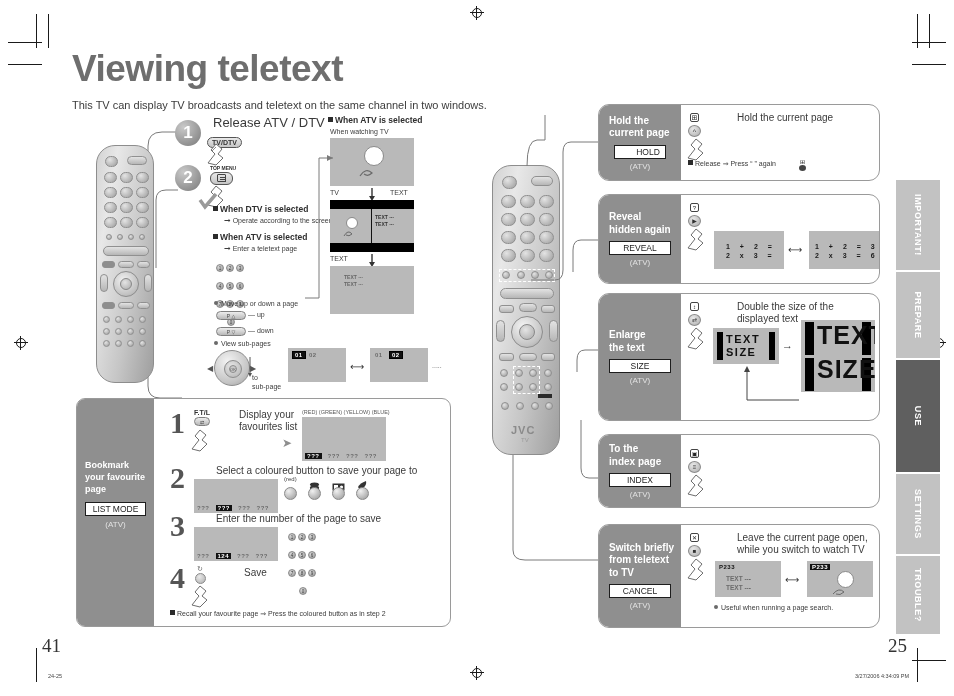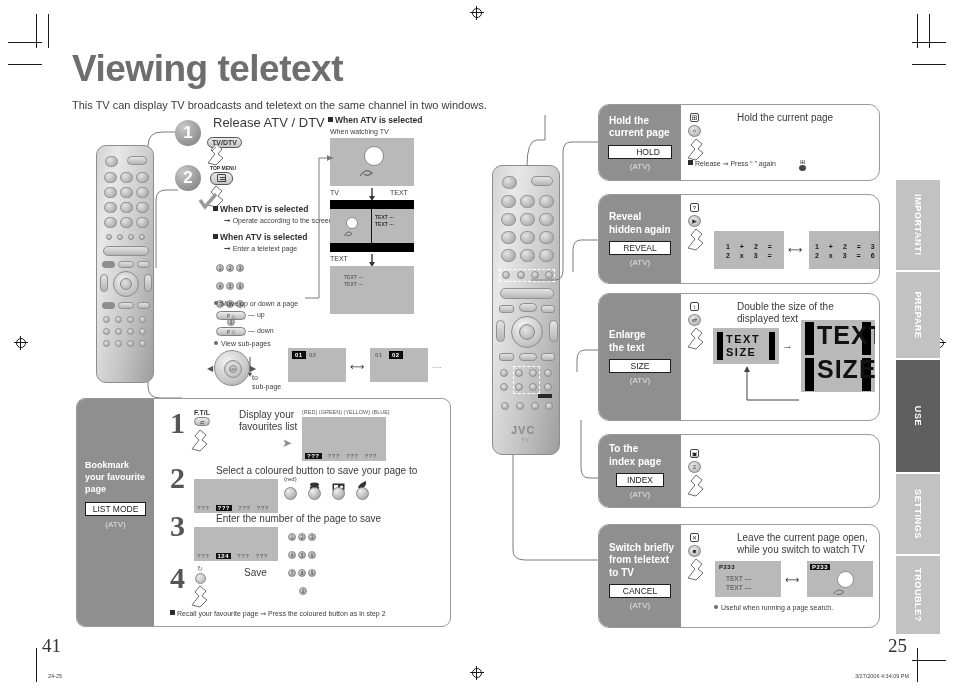--- a/index.html
+++ b/index.html
@@ -56,21 +56,21 @@
     background: linear-gradient(#e9e9e9,#c5c5c5);
     font-size:7px; font-weight:bold; color:#333; padding:1px 4px;
   }
   .hand {
     width: 18px; height: 26px; position: relative;
   }
   .hand svg { position:absolute; left:0; top:0; }
 
   
   .remote {
-    border-radius: 10px;
+    border-radius: 19px;
     background: linear-gradient(100deg,#d2d2d2 0%, #e8e8e8 22%, #c6c6c6 62%, #9e9e9e 100%);
     border: 1px solid #8d8d8d;
   }
   .rbtn { position:absolute; border-radius:50%;
           background: radial-gradient(circle at 35% 30%, #e4e4e4, #aeaeae 75%, #8d8d8d);
           border: 0.5px solid #909090; }
   .rcap { position:absolute; border-radius:7px;
           background: linear-gradient(#e3e3e3,#b6b6b6); border:0.5px solid #909090; }
   .jvc { position:absolute; font-size:11px; font-weight:bold; color:#8a8a8a;
          letter-spacing:1px; }
@@ -546,21 +546,21 @@
     <path d="M115 450 L40 450 Q28 450 28 440 L28 350" fill="none" stroke="#7a7a7a" stroke-width="1"></path>
     <path d="M28 350 L28 345" fill="none" stroke="#7a7a7a" stroke-width="1"></path>
   </svg>
 
   <div class="panel" style="left:598px;top:104px;width:282px;height:77px;">
     <div class="pl">
       <div class="h">
         <div>Hold the</div>
         <div>current page</div>
       </div>
-      <div class="pillbox" style="width:64px;margin-top:5px;padding-left:16px;">HOLD</div>
+      <div class="pillbox" style="width:52px;margin-top:5px;padding-left:16px;">HOLD</div>
       <div class="atv" style="margin-top:3px;">(ATV)</div>
     </div>
     <div class="body">
       <div style="position:absolute;left:9px;top:8px;width:9px;height:9px;border:1px solid #444;border-radius:2px;
                   font-size:7px;line-height:8px;text-align:center;color:#222;">⊞</div>
       <div style="position:absolute;left:7px;top:20px;width:13px;height:12px;border-radius:50%;
                   background:radial-gradient(circle at 38% 32%,#e9e9e9,#acacac);border:1px solid #8a8a8a;
                   font-size:7px;text-align:center;line-height:11px;color:#333;">^</div>
       <div class="hand" style="position:absolute;left:4px;top:30px;">
         <svg width="22" height="26" viewBox="0 0 22 26">
@@ -671,21 +671,21 @@
       </svg>
     </div>
   </div>
 
   <div class="panel" style="left:598px;top:434px;width:282px;height:74px;">
     <div class="pl">
       <div class="h">
         <div>To the</div>
         <div>index page</div>
       </div>
-      <div class="pillbox" style="width:48px;margin-top:5px;">INDEX</div>
+      <div class="pillbox" style="width:62px;margin-top:5px;">INDEX</div>
       <div class="atv" style="margin-top:3px;">(ATV)</div>
     </div>
     <div class="body">
       <div style="position:absolute;left:9px;top:14px;width:9px;height:9px;border:1px solid #444;border-radius:2px;
                   font-size:6px;line-height:8px;text-align:center;color:#222;">▣</div>
       <div style="position:absolute;left:7px;top:26px;width:13px;height:12px;border-radius:50%;
                   background:radial-gradient(circle at 38% 32%,#e9e9e9,#acacac);border:1px solid #8a8a8a;
                   font-size:6px;text-align:center;line-height:11px;color:#333;">≡</div>
       <div class="hand" style="position:absolute;left:4px;top:36px;">
         <svg width="22" height="26" viewBox="0 0 22 26">

